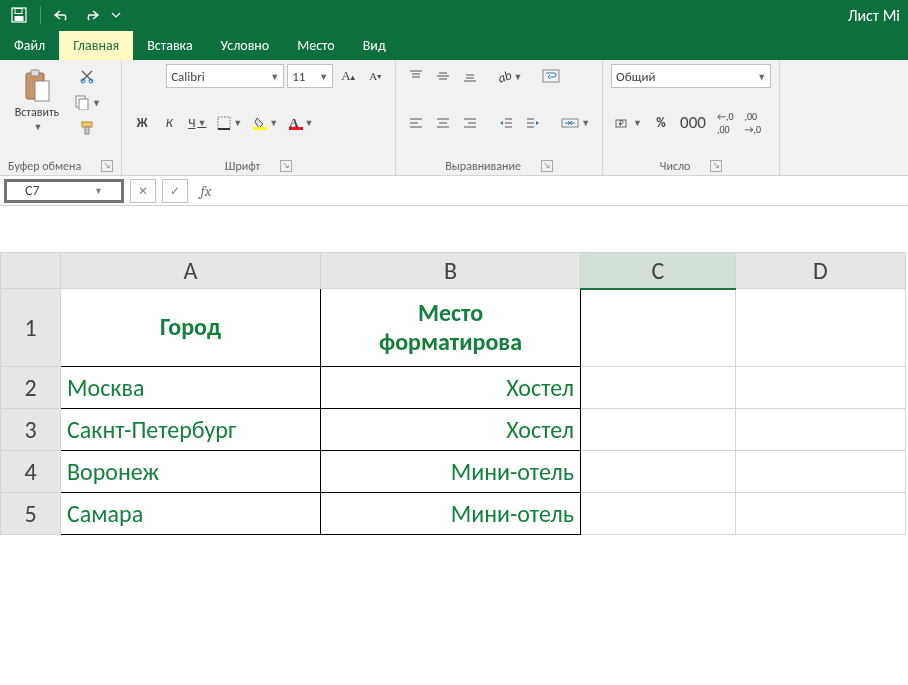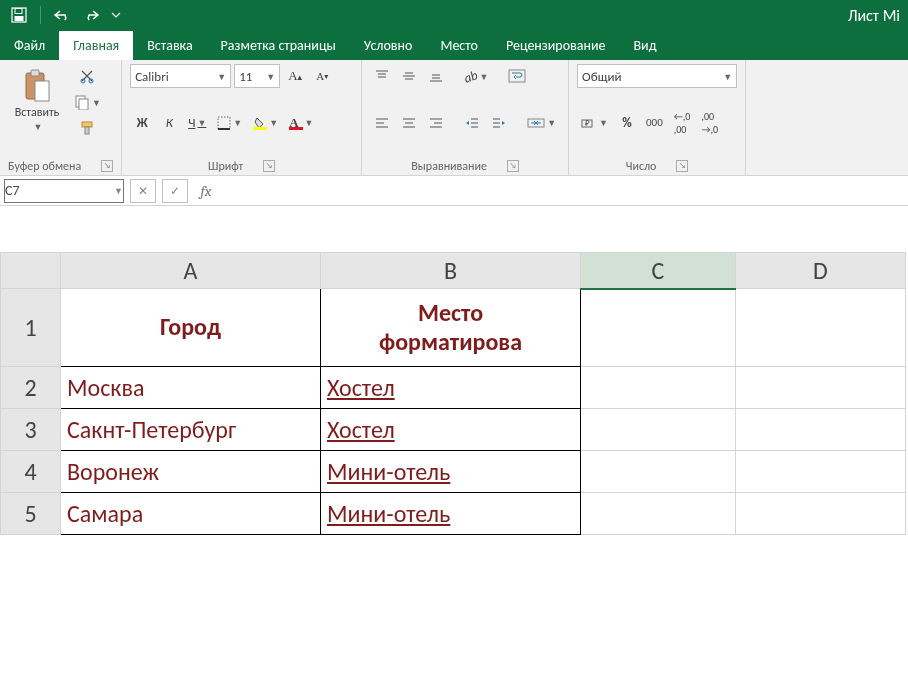--- a/index.html
+++ b/index.html
@@ -4,48 +4,48 @@
 <style>
 *{box-sizing:border-box;margin:0;padding:0;font-family:"Segoe UI",Calibri,Arial,sans-serif;}
 body{background:#fff;width:908px;height:685px;overflow:hidden;font-size:13px;color:#444;}
 .titlebar{height:30px;background:#0d6f3e;display:flex;align-items:center;color:#fff;padding:0 6px;position:relative;}
 .qat{display:flex;gap:4px;align-items:center;}
 .qat .qbtn{width:26px;height:24px;display:flex;align-items:center;justify-content:center;}
 .qat .sep{width:1px;height:18px;background:rgba(255,255,255,0.25);margin:0 4px;}
 .doc-title{position:absolute;right:8px;top:6px;font-size:16px;}
 .tabs{height:30px;background:#0d6f3e;display:flex;align-items:flex-end;color:#fff;font-size:14px;}
 .tab{padding:6px 14px 6px;cursor:pointer;margin-top:16px;}
-.tab.active{background:#ffffff;color:#217346;}
+.tab.active{background:#fef9c3;color:#217346;}
 .ribbon{background:#f1f1f1;border-bottom:1px solid #d4d4d4;display:flex;height:116px;}
 .group{border-right:1px solid #d4d4d4;padding:4px 8px 2px;display:flex;flex-direction:column;justify-content:space-between;}
 .group-label{text-align:center;font-size:12px;color:#666;padding-top:2px;display:flex;align-items:center;justify-content:center;gap:20px;}
 .dlaunch{width:12px;height:12px;border:1px solid #aaa;font-size:8px;line-height:8px;text-align:center;color:#888;}
 .row{display:flex;align-items:center;gap:3px;}
 .btn{height:24px;min-width:24px;display:flex;align-items:center;justify-content:center;border:1px solid transparent;padding:0 3px;font-size:13px;color:#444;}
 .bigbtn{display:flex;flex-direction:column;align-items:center;justify-content:center;width:58px;height:72px;font-size:12px;color:#444;text-align:center;gap:2px;}
 .combo{height:24px;border:1px solid #c0c0c0;background:#fff;display:flex;align-items:center;padding:0 4px;font-size:13px;color:#444;}
 .combo .caret{margin-left:auto;color:#666;font-size:9px;}
 .dd{font-size:9px;color:#666;margin-left:2px;}
 .icon-svg{display:block;}
 .namebox-bar{height:30px;border-bottom:1px solid #d4d4d4;display:flex;align-items:center;background:#fff;gap:6px;padding:3px 4px;}
-.namebox{width:120px;height:24px;border:1px solid #737373;display:flex;align-items:center;padding:0 0;font-size:14px;}
+.namebox{width:120px;height:24px;border:3px solid #737373;display:flex;align-items:center;padding:0 18px;font-size:14px;}
 .namebox .caret{margin-left:auto;color:#888;font-size:9px;}
 .fx-btn{width:26px;height:24px;border:1px solid #c0c0c0;display:flex;align-items:center;justify-content:center;font-size:12px;color:#888;}
 .fx-label{font-style:italic;font-family:"Cambria","Times New Roman",serif;font-size:15px;color:#777;width:24px;text-align:center;}
 .formula-input{flex:1;height:24px;border:none;padding:0 6px;font-size:14px;}
 .grid-wrap{overflow:hidden;}
 .sheet{border-collapse:collapse;table-layout:fixed;}
-.sheet th,.sheet td{border:1px solid #d4d4d4;font-size:24px;font-family:Calibri,Arial,sans-serif;font-weight:400;color:#7f1d1d;padding:1px 6px;background:#fff;overflow:hidden;white-space:nowrap;}
+.sheet th,.sheet td{border:1px solid #d4d4d4;font-size:24px;font-family:Calibri,Arial,sans-serif;font-weight:400;color:#15803d;padding:1px 6px;background:#fff;overflow:hidden;white-space:nowrap;}
 .sheet thead th{background:#e6e6e6;text-align:center;font-weight:400;color:#444;height:36px;}
 .sheet .corner{background:#e6e6e6;width:60px;}
 .sheet tbody th{background:#e6e6e6;text-align:center;font-weight:400;color:#444;width:60px;}
 .colA{width:260px;} .colB{width:260px;} .colC{width:155px;} .colD{width:170px;}
 .hdr-cell{font-weight:700 !important;text-align:center;border:1px solid #000 !important;}
 .data-cell{border:1px solid #000 !important;}
-.data-cell.center{text-align:left;text-decoration:underline;}
+.data-cell.center{text-align:right;}
 .sheet tbody tr{height:42px;}
 .sheet tbody tr.double{height:78px;}
 .hdr-cell .line{display:block;line-height:1.2;}
 .selected-col{border-bottom:2px solid #217346 !important;background:#d3e0d6 !important;}
 </style>
 </head>
 <body>
 
 <div class="titlebar">
   <div class="qat">
@@ -73,24 +73,22 @@
         </svg>
     </div>
   </div>
   <div class="doc-title">Лист Mi</div>
 </div>
 
 <div class="tabs">
   <div class="tab">Файл</div>
   <div class="tab active">Главная</div>
   <div class="tab">Вставка</div>
-  <div class="tab">Разметка страницы</div>
   <div class="tab">Условно</div>
   <div class="tab">Место</div>
-  <div class="tab">Рецензирование</div>
   <div class="tab">Вид</div>
 </div>
 
 <div class="ribbon">
 
   <div class="group">
     <div style="display:flex;gap:4px;">
       <div class="bigbtn">
         <svg width="28" height="34" viewBox="0 0 28 34">
             <rect x="3" y="4" width="18" height="26" rx="2" fill="#c8946a" stroke="#9a6a42"></rect>
@@ -124,21 +122,21 @@
       </div>
     </div>
     <div class="group-label">
         <span>Буфер обмена</span>
         <span class="dlaunch">↘</span>
       </div>
   </div>
 
   <div class="group" style="min-width:240px;">
     <div class="row">
-      <div class="combo" style="width:101px;">
+      <div class="combo" style="width:118px;margin-left:36px;">
           <span>Calibri</span>
           <span class="caret">▼</span>
         </div>
       <div class="combo" style="width:46px;">
           <span>11</span>
           <span class="caret">▼</span>
         </div>
       <div class="btn" style="font-family:serif;">A<span style="font-size:9px;vertical-align:super;">▴</span></div>
       <div class="btn" style="font-family:serif;font-size:11px;">A<span style="font-size:8px;vertical-align:super;">▾</span></div>
     </div>
@@ -274,21 +272,21 @@
     </div>
     <div class="row">
       <div class="btn">
           <svg width="16" height="14" viewBox="0 0 16 14">
             <rect x="1" y="4" width="10" height="7" fill="none" stroke="#666"></rect>
             <text x="4" y="10" font-size="8" fill="#444">₽</text>
           </svg>
           <span class="dd">▼</span>
         </div>
       <div class="btn" style="font-weight:600;">%</div>
-      <div class="btn" style="font-size:11px;">000</div>
+      <div class="btn" style="font-size:17px;">000</div>
       <div class="btn" style="font-size:10px;">←,0<br>,00</div>
       <div class="btn" style="font-size:10px;">,00<br>→,0</div>
     </div>
     <div class="group-label">
         <span>Число</span>
         <span class="dlaunch">↘</span>
       </div>
   </div>
 
 </div>

